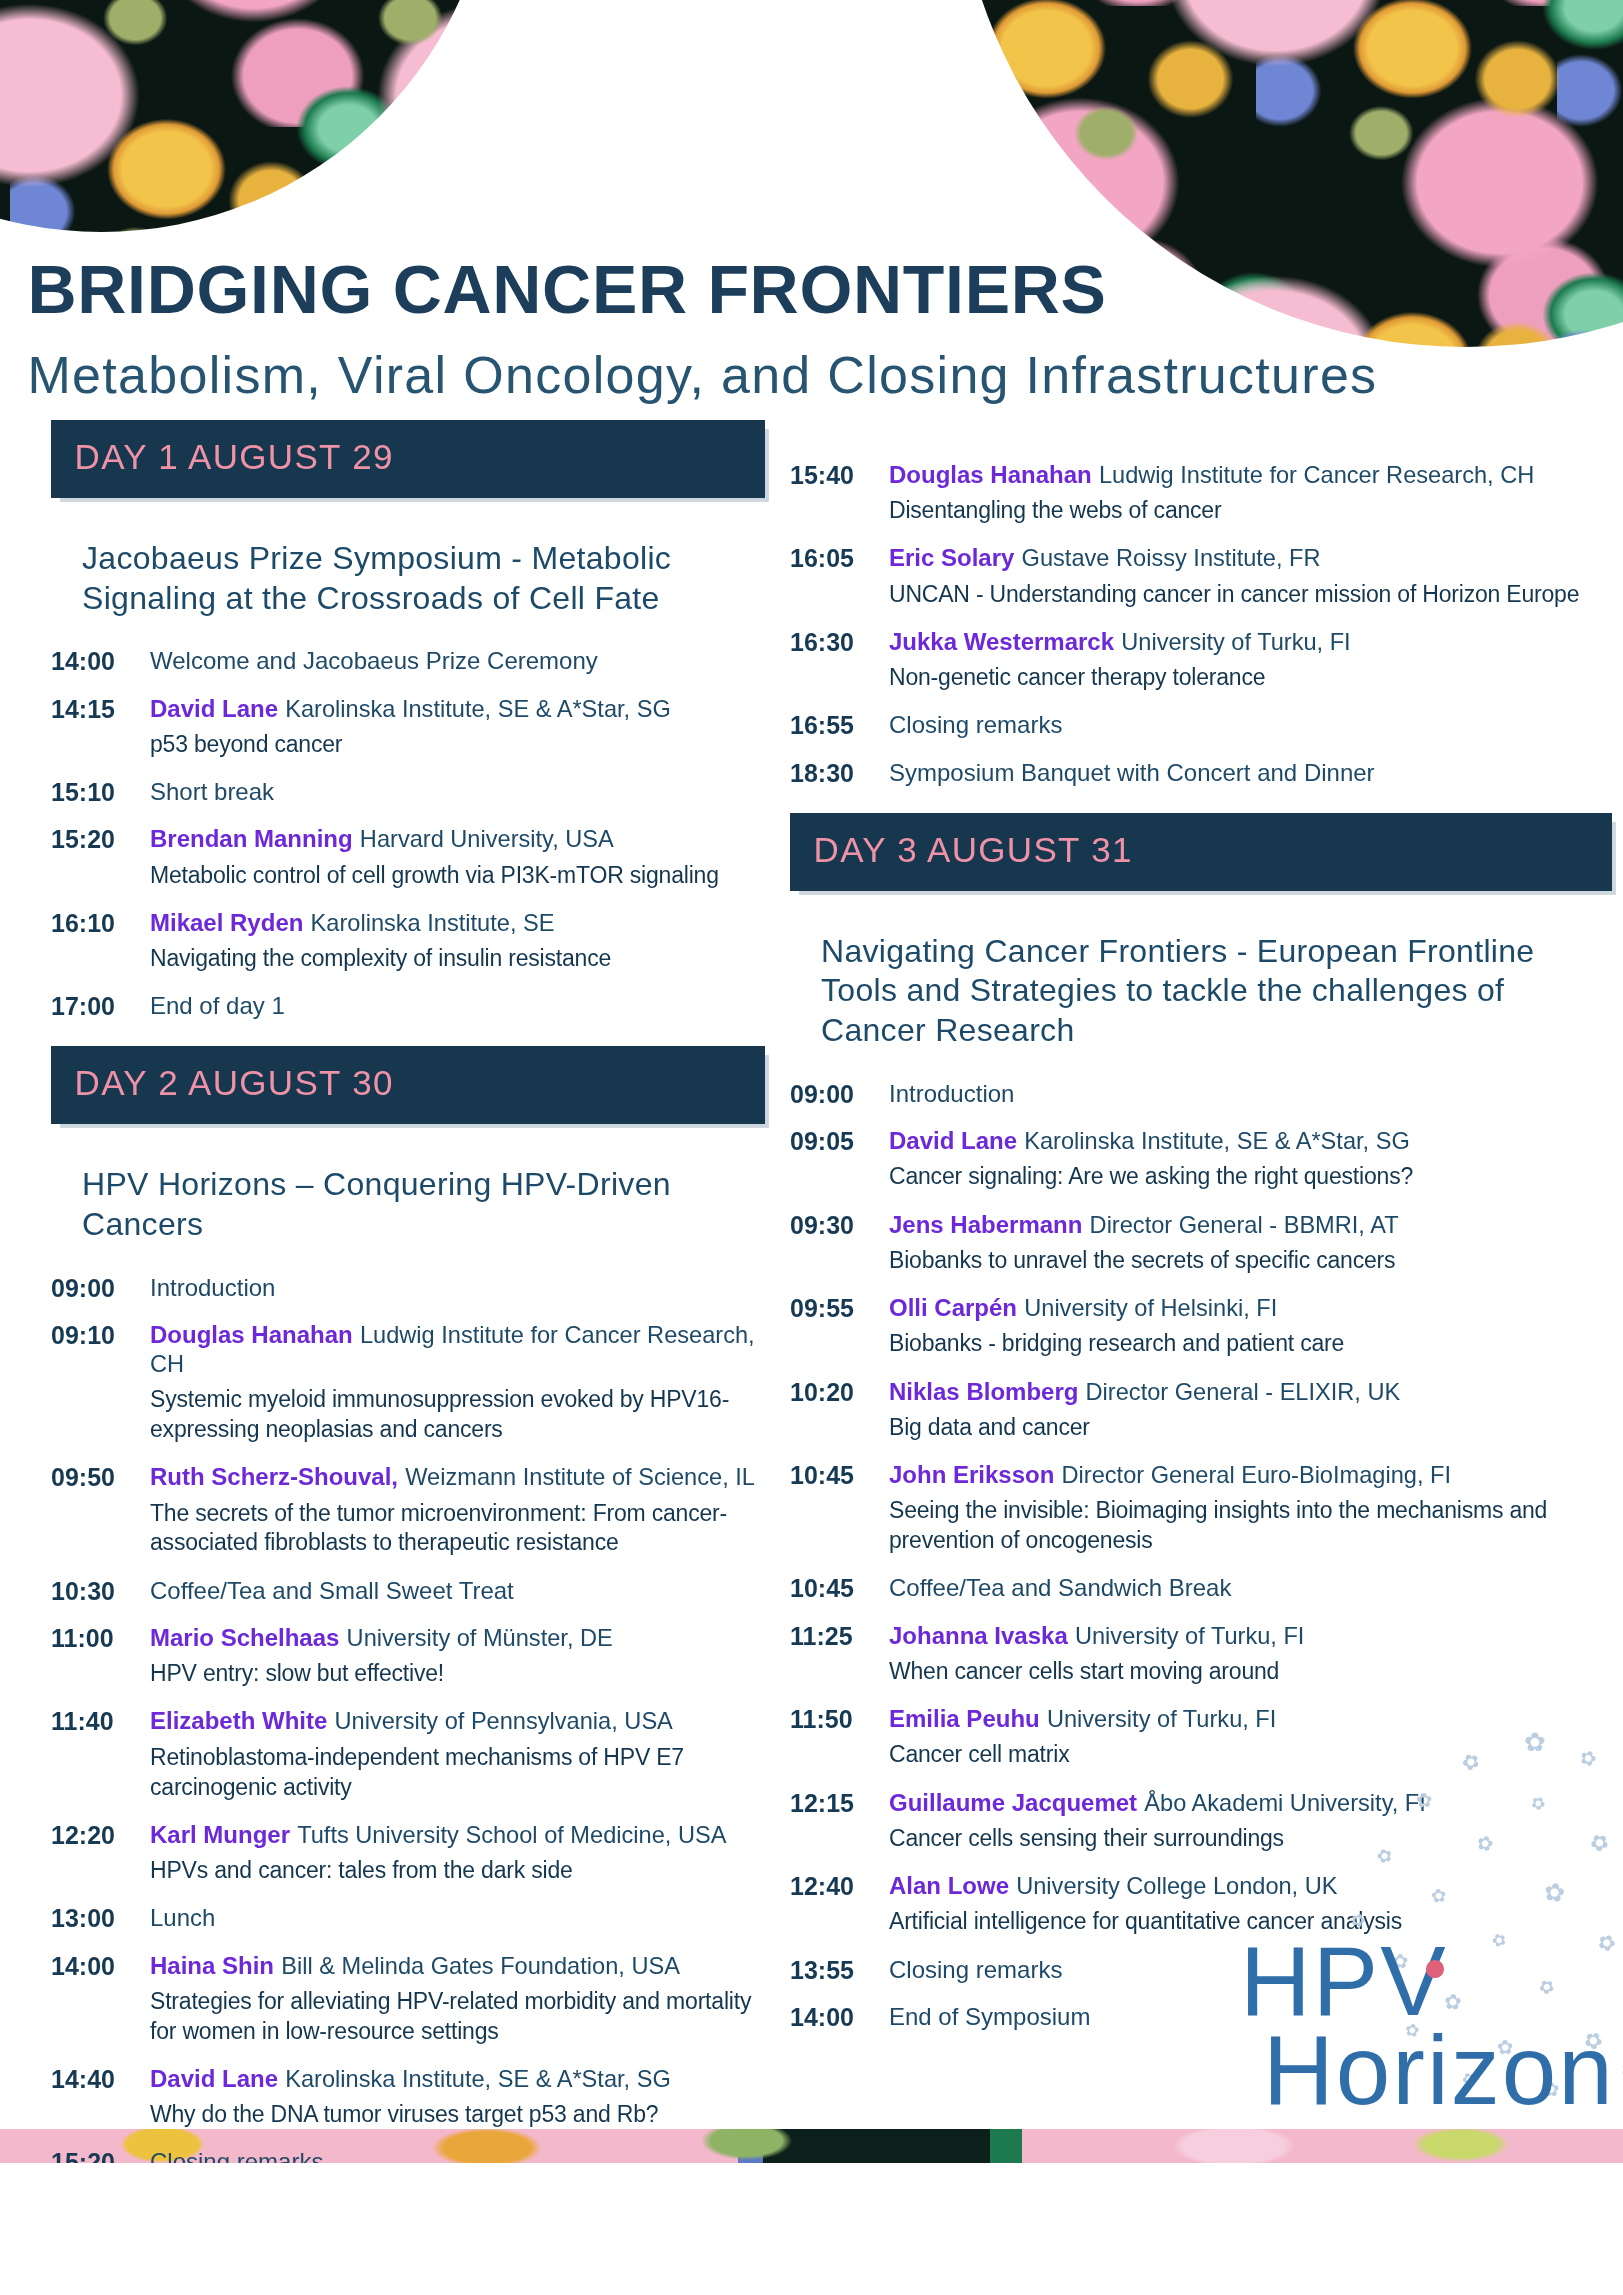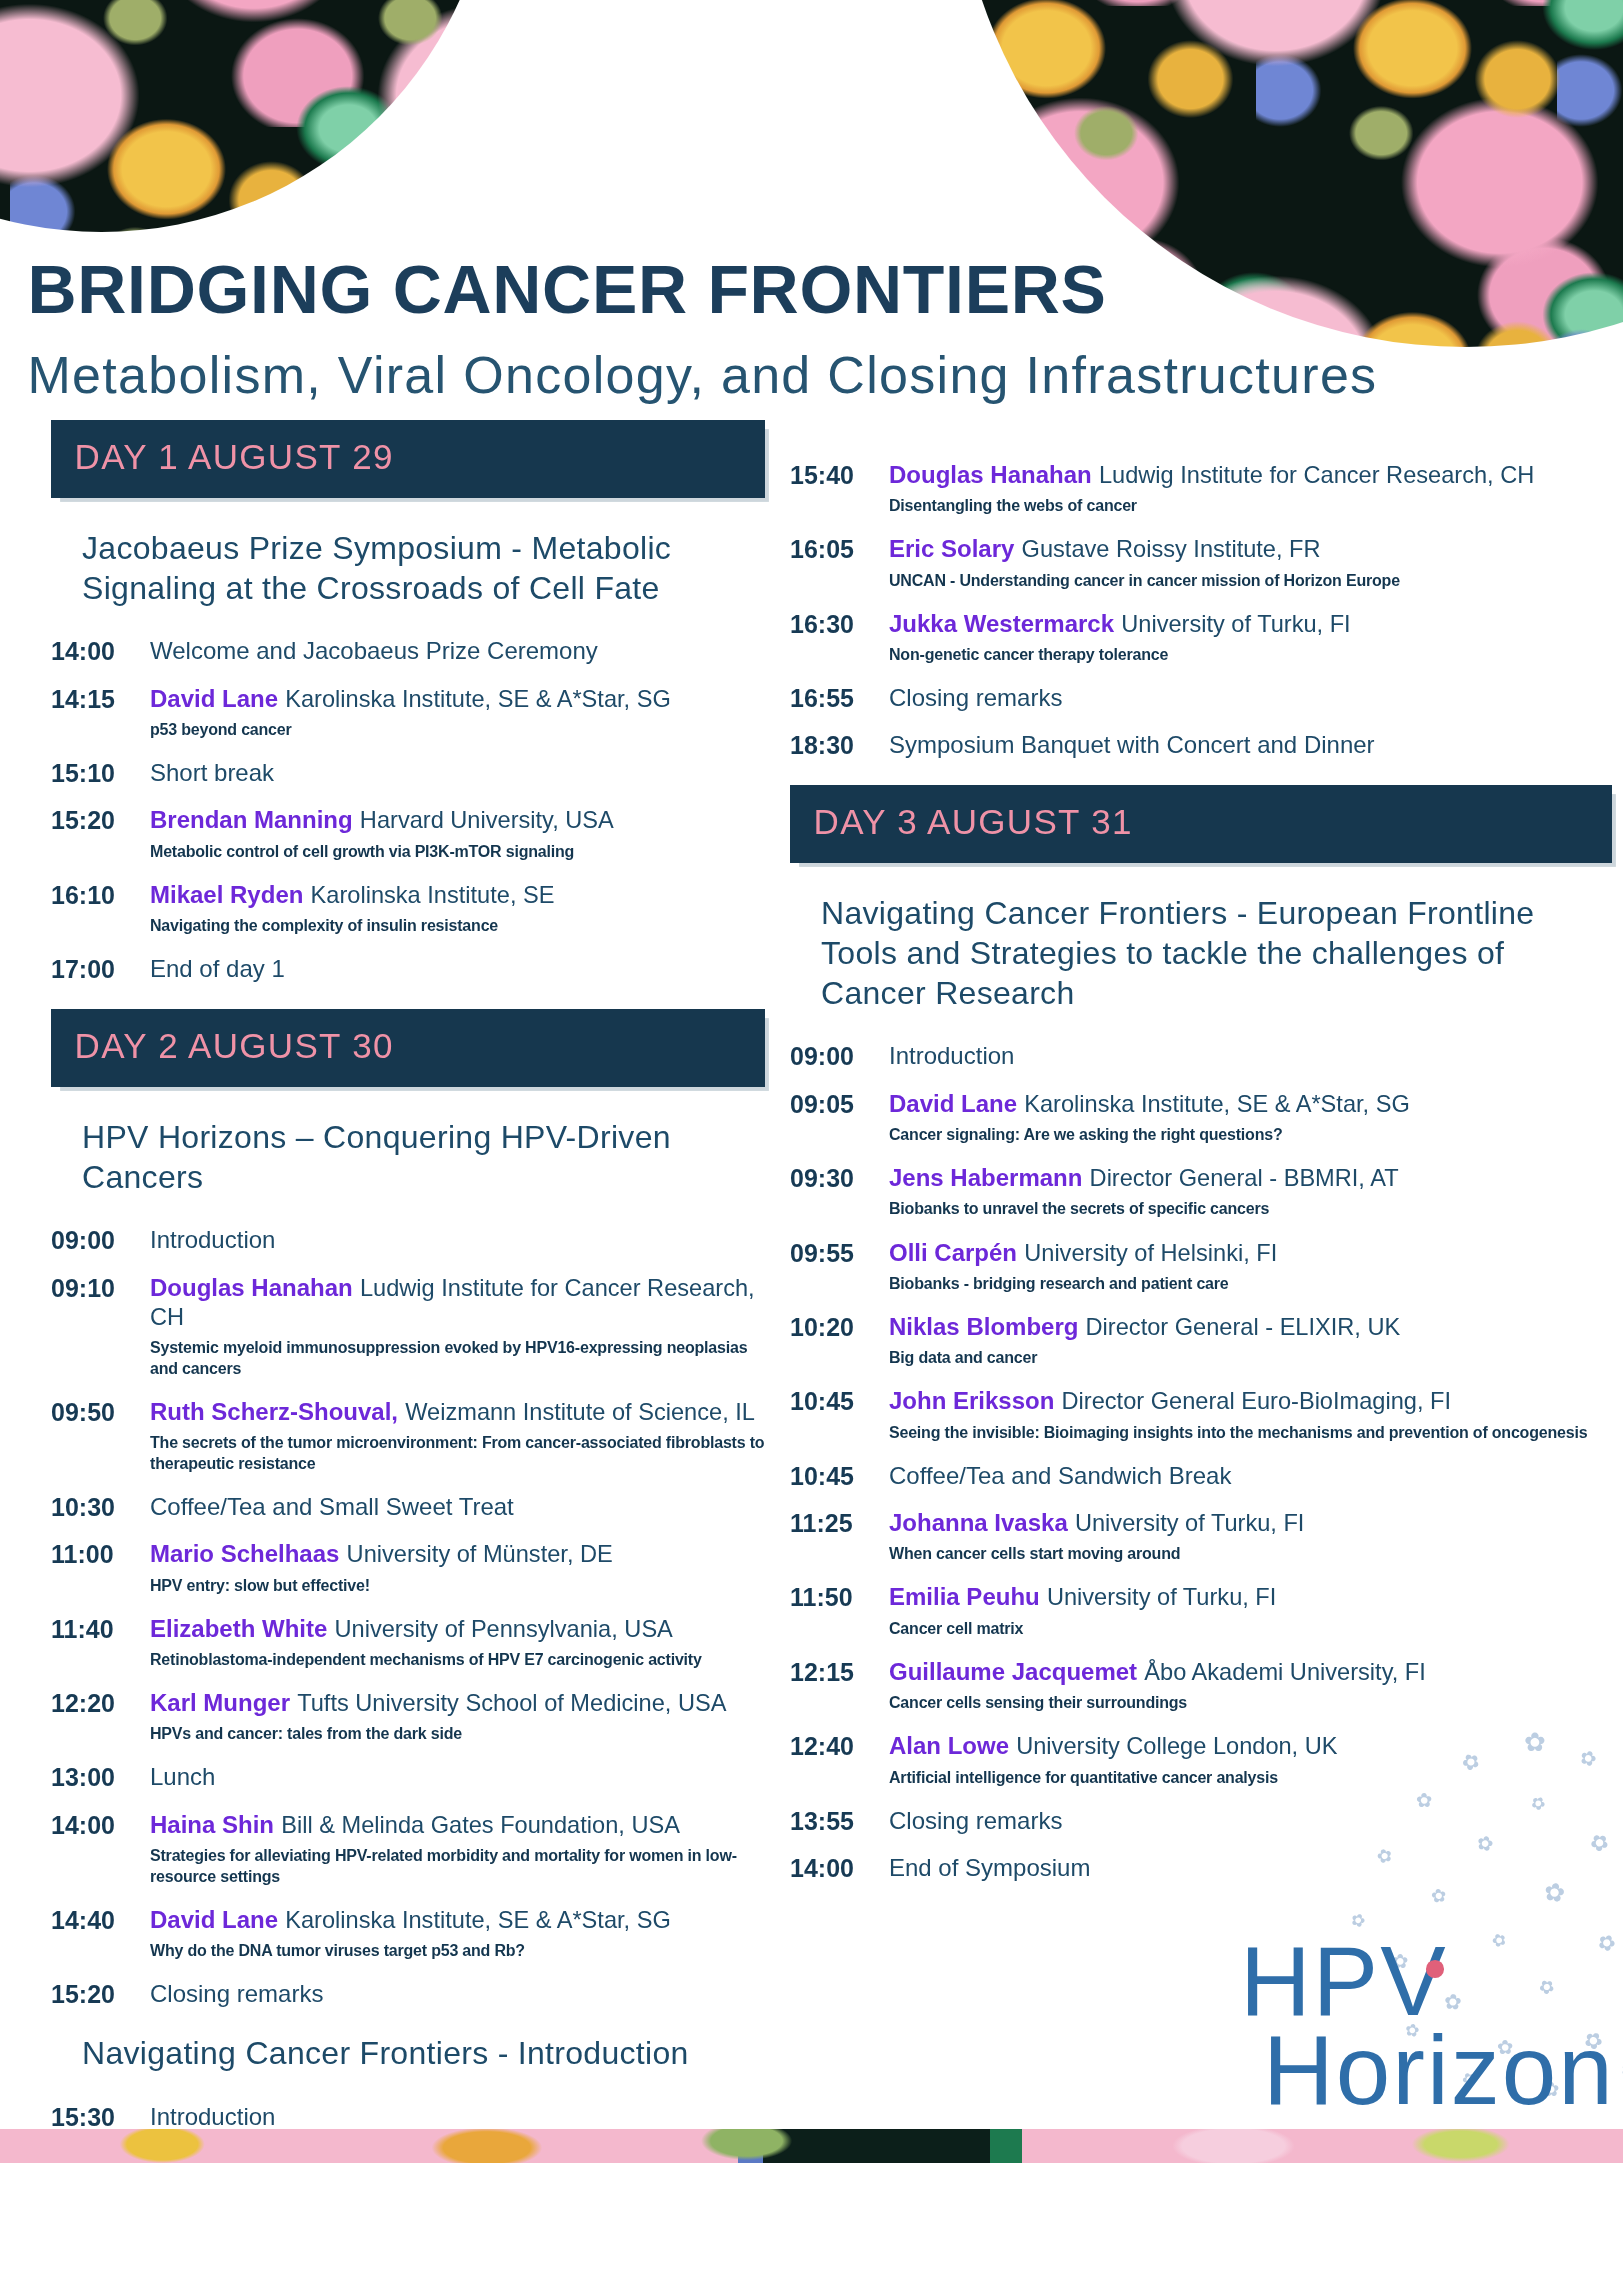--- a/index.html
+++ b/index.html
@@ -37,29 +37,29 @@
   .page-title{position:absolute;left:27.5px;top:250px;font-size:68px;font-weight:800;
     color:#1c3e5b;letter-spacing:0.7px;white-space:nowrap;}
   .page-subtitle{position:absolute;left:27.5px;top:345px;font-size:52px;font-weight:400;
     color:#265471;letter-spacing:1.3px;white-space:nowrap;}
 
   .col{position:absolute;}
   .col-left{left:51px;top:420px;width:714px;}
   .col-right{left:790px;top:461px;width:822px;}
 
   .day-box{background:#16374e;color:#ef92a7;font-size:35px;font-weight:400;letter-spacing:1.3px;
-    padding:17px 23.6px 21px 23.6px;margin-bottom:31px;box-shadow:6.5px 6.5px 0 -2.6px #cdd6dc;}
+    padding:17px 23.6px 21px 23.6px;margin-bottom:41px;box-shadow:6.5px 6.5px 0 -2.6px #cdd6dc;}
   .mt{margin-top:25px;}
   .section-title{font-size:32px;color:#1d4a68;line-height:1.24;margin-bottom:29px;letter-spacing:0.3px;margin-left:31px;}
   .item{display:flex;margin-bottom:18.3px;color:#1e4a68;}
   .time{flex:0 0 99px;font-weight:700;font-size:25px;color:#173a54;}
   .ibody{flex:1;font-size:24px;line-height:1.2;}
   .speaker{font-weight:700;color:#6d28d9;}
   .affiliation{margin-left:7.2px;font-size:23.6px;}
-  .talk{font-weight:700;color:#14364f;margin-top:6.5px;font-size:16px;letter-spacing:-0.2px;line-height:1.3;}
+  .talk{font-weight:400;color:#14364f;margin-top:6.5px;font-size:23px;letter-spacing:-0.2px;line-height:1.3;}
 
   
   .sphere{position:absolute;left:1328px;top:1714px;width:393px;height:393px;}
   .flower{position:absolute;color:#bccee2;}
   .hpv-line{position:absolute;color:#2f6ea9;font-size:98px;letter-spacing:2px;white-space:nowrap;}
   .hpv-line1{left:1240px;top:1925px;}
   .hpv-line2{left:1263px;top:2014px;}
   .i-dot{position:absolute;left:1426px;top:1960px;width:17.7px;height:17.7px;border-radius:50%;background:#e0607a;}
 
   

